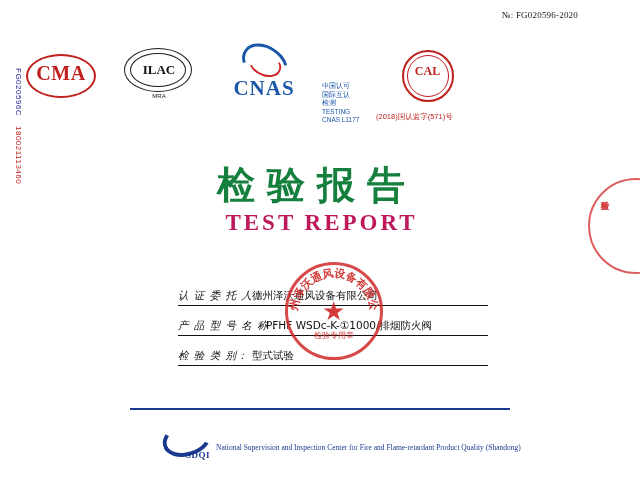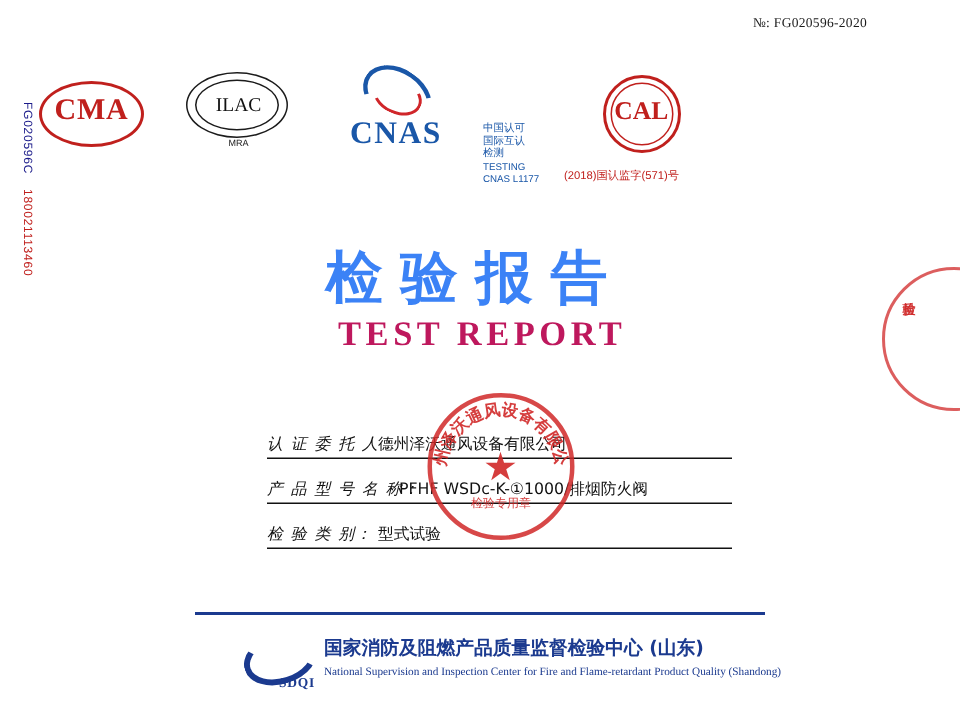--- a/index.html
+++ b/index.html
@@ -108,21 +108,21 @@
     border: 1px solid #1b1b1b;
     border-radius: 50%;
     box-sizing: border-box;
   }
   .ilac .lbl {
     position: absolute;
     left: 0; top: 14px;
     width: 82px;
     text-align: center;
     font-size: 13px;
-    font-weight: normal;
+    font-weight: bold;
     color: #111;
     font-family: "Liberation Serif", serif;
   }
   .ilac .sub {
     position: absolute;
     left: 0; top: 45px;
     width: 82px;
     text-align: center;
     font-size: 6px;
     color: #222;
@@ -205,21 +205,21 @@
     width: 42px; height: 42px;
     border: 1.4px solid #c0201d;
     border-radius: 50%;
     box-sizing: border-box;
   }
   .cal .letters {
     position: absolute;
     left: 4px; top: 16px;
     width: 51px;
     text-align: center;
-    font-size: 17px;
+    font-size: 12px;
     font-weight: bold;
     color: #c0201d;
     font-family: "Liberation Serif", serif;
   }
   .cal-code {
     position: absolute;
     left: 376px;
     top: 74px;
     font-size: 7.5px;
     color: #c0201d;
@@ -228,21 +228,21 @@
 
   
   .title-cn {
     position: absolute;
     top: 160px;
     left: 0;
     width: 622px;
     text-align: center;
     font-size: 38px;
     font-weight: bold;
-    color: #3b82f6;
+    color: #15803d;
     letter-spacing: 12px;
     text-indent: 12px;
     font-family: "DejaVu Sans", sans-serif;
   }
   .title-en {
     position: absolute;
     top: 210px;
     left: 0;
     width: 640px;
     text-align: center;
@@ -514,17 +514,16 @@
     <div class="star">★</div>
     <div class="bottom-txt">检验专用章</div>
   </div>
 
   <div class="footer-rule"></div>
   <div class="footer">
     <div class="sdqi-logo">
       <div class="swirl"></div>
       <div class="name">SDQI</div>
     </div>
-    <div class="footer-cn">国家消防及阻燃产品质量监督检验中心 (山东)</div>
     <div class="footer-en">National Supervision and Inspection Center for Fire and Flame-retardant Product Quality (Shandong)</div>
   </div>
 
 </div>
 
 </body></html>

